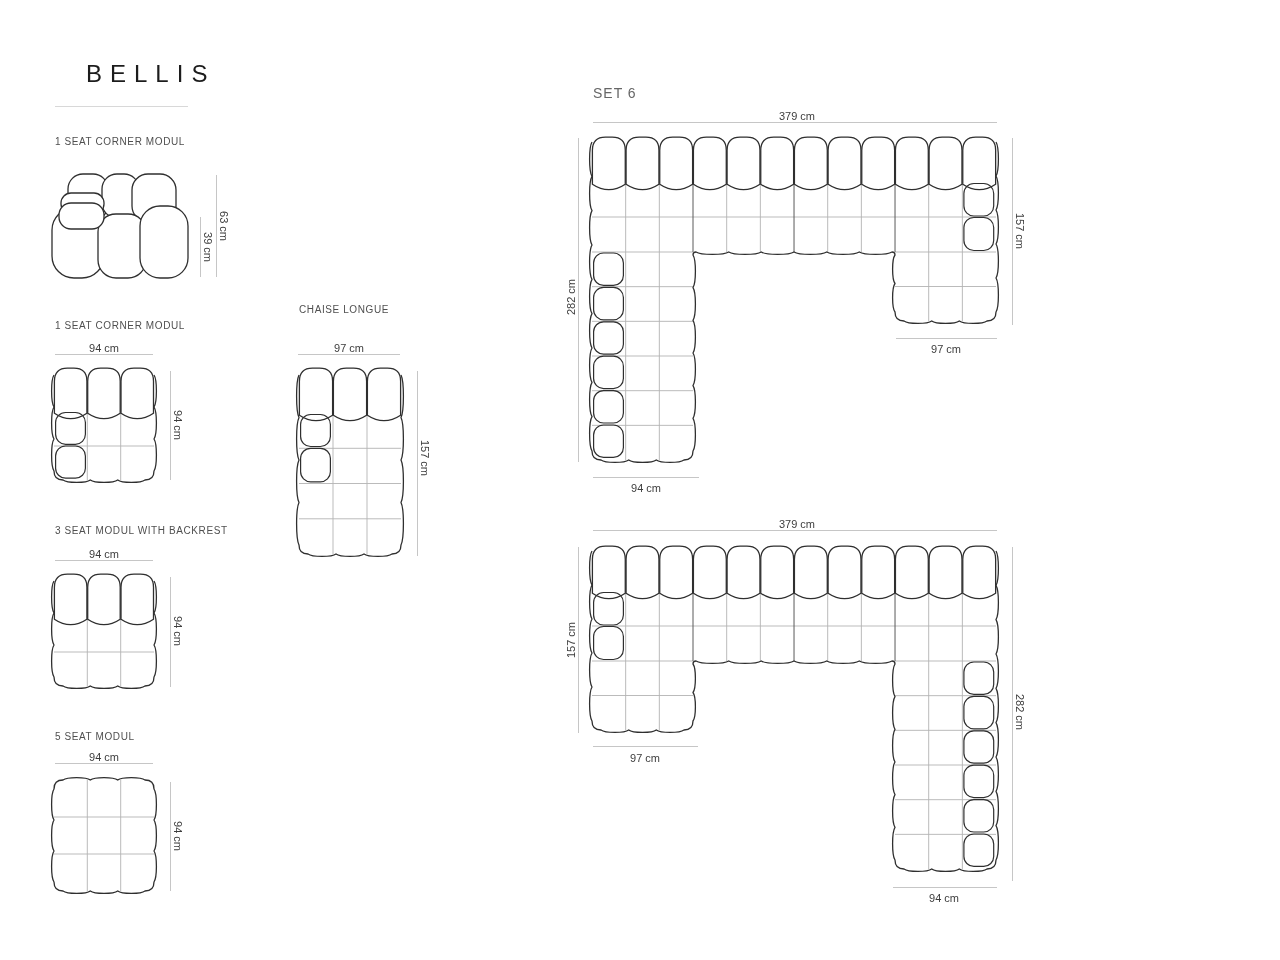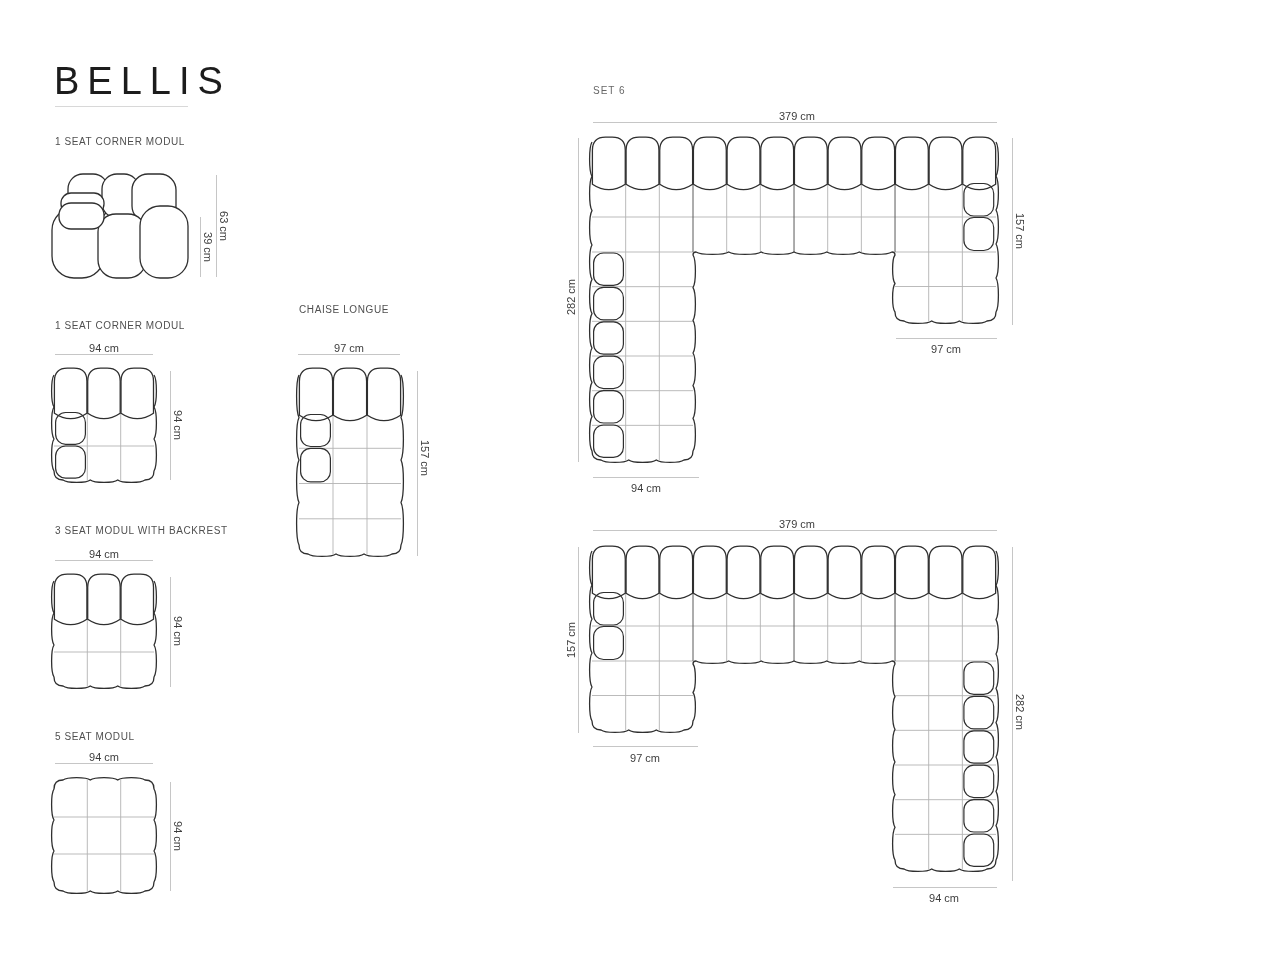--- a/index.html
+++ b/index.html
@@ -1,30 +1,30 @@
 <!DOCTYPE html>
 <html><head>
 <meta charset="utf-8">
 <style>
   html,body{margin:0;padding:0;background:#fff;}
   #canvas{
     position:relative;width:1280px;height:960px;background:#ffffff;overflow:hidden;
     font-family:"Liberation Sans", sans-serif;
   }
   .page-title{
-    position:absolute;font-size:38px;font-weight:500;letter-spacing:8px;
-    color:#1c1c1c;line-height:1;white-space:nowrap;
+    position:absolute;font-size:24px;font-weight:500;letter-spacing:8px;
+    color:#1c1c1c;line-height:1;white-space:nowrap;margin-left:32px;
   }
   .title-rule{position:absolute;height:1px;background:#d8d8d8;}
   .mod-label{
     position:absolute;font-size:10px;letter-spacing:0.6px;color:#4f4f4f;
     line-height:1;white-space:nowrap;
   }
   .set-label{
-    position:absolute;font-size:10px;letter-spacing:1px;color:#666;
+    position:absolute;font-size:14px;letter-spacing:1px;color:#666;
     line-height:1;white-space:nowrap;
   }
   .dim-label{
     position:absolute;font-size:11px;color:#3d3d3d;line-height:1;white-space:nowrap;
     transform:translate(-50%,-50%);
   }
   .dim-label.rot-cw{transform:translate(-50%,-50%) rotate(90deg);}
   .dim-label.rot-ccw{transform:translate(-50%,-50%) rotate(-90deg);}
   .dim-h{position:absolute;height:1px;background:#c6c6c6;}
   .dim-v{position:absolute;width:1px;background:#c6c6c6;}

